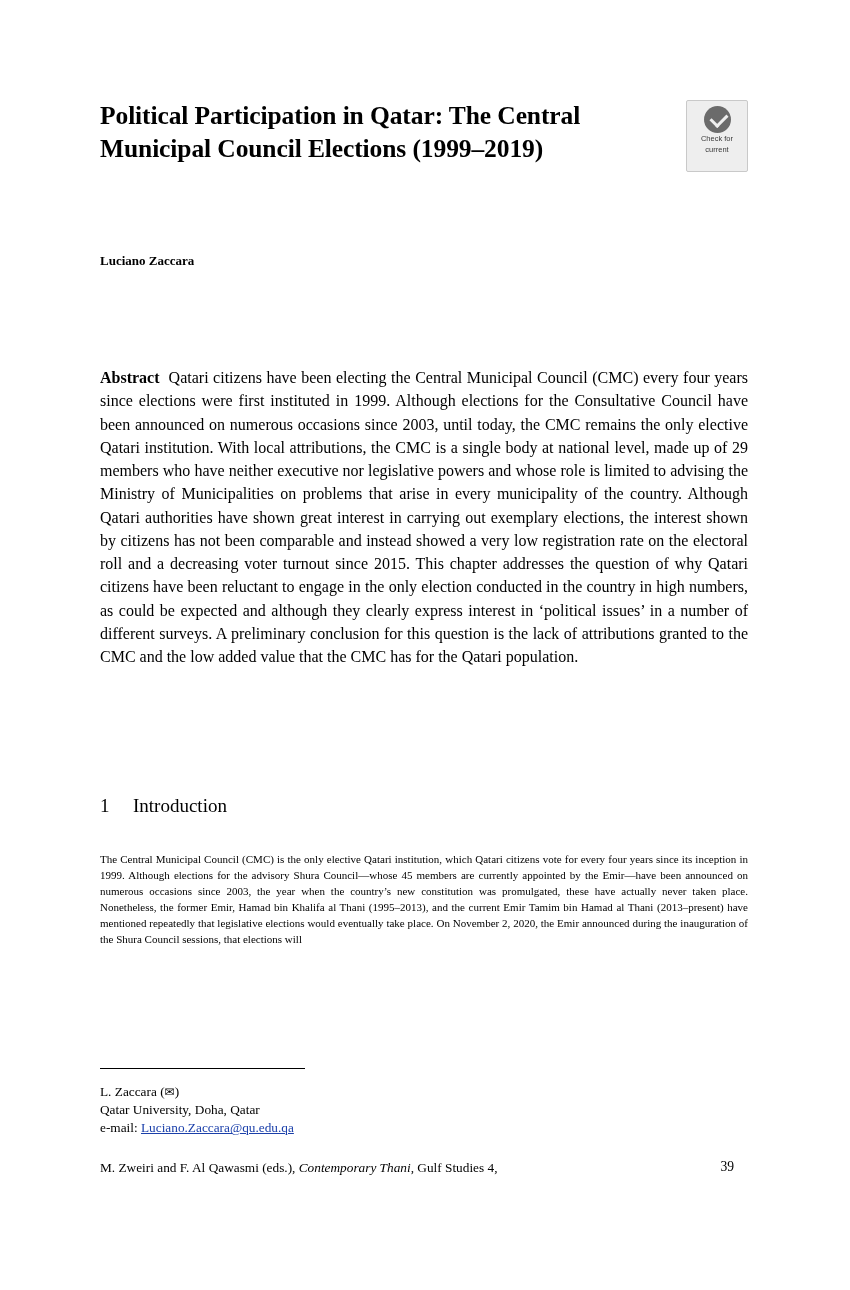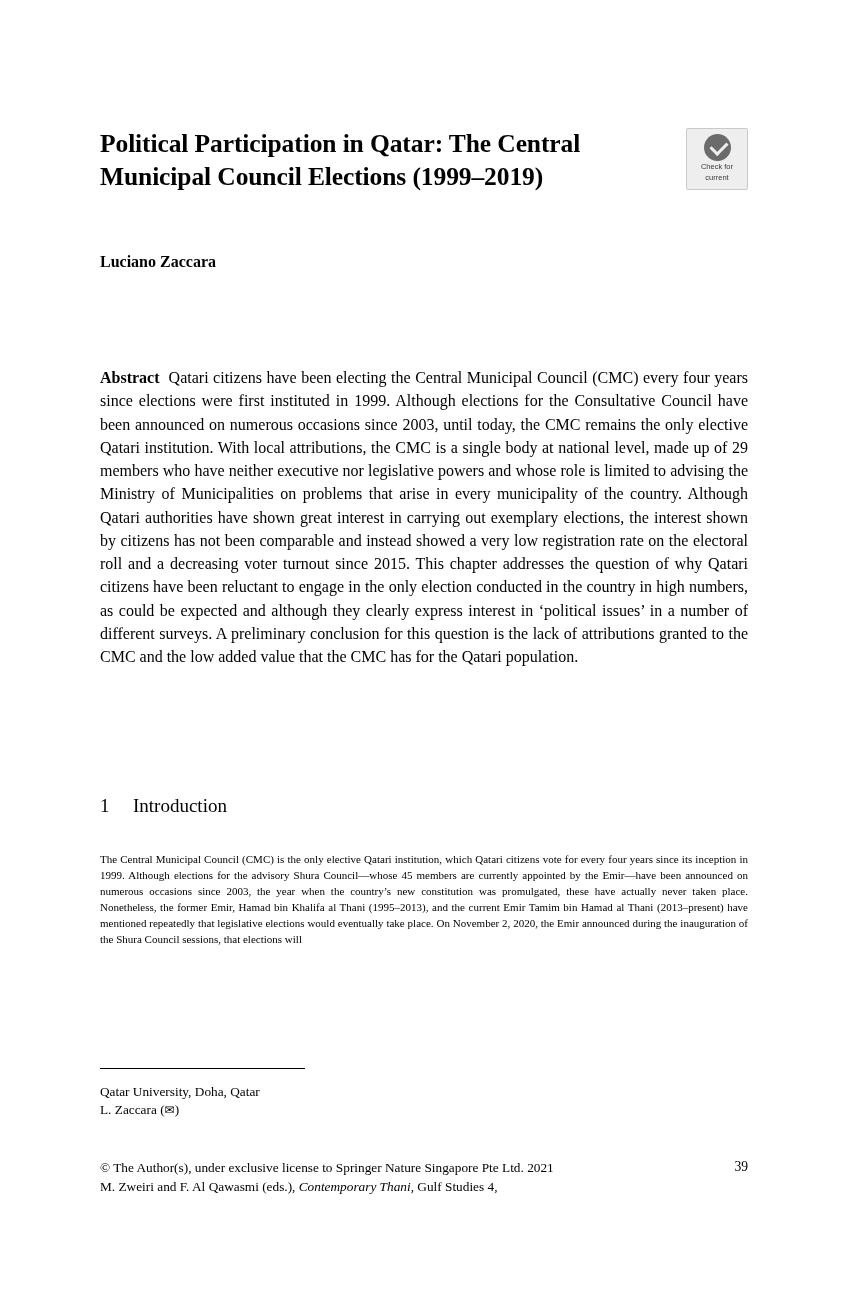--- a/index.html
+++ b/index.html
@@ -24,33 +24,32 @@
   }
   
   .title-row {
     position: absolute;
     top: 100px;
     left: 0;
     width: 648px;
     display: flex;
     align-items: flex-start;
     justify-content: space-between;
-    margin-top: 28px;
   }
   .title {
     font-size: 25.5px;
     font-weight: bold;
     line-height: 1.28;
     letter-spacing: -0.1px;
     max-width: 500px;
     margin: 0;
   }
   .check-badge {
     width: 62px;
-    height: 62px;
+    height: 72px;
     border: 1px solid #c9c9c9;
     background: #eeeeee;
     border-radius: 2px;
     display: flex;
     flex-direction: column;
     align-items: center;
     justify-content: flex-start;
     padding-top: 5px;
     box-sizing: border-box;
     flex: 0 0 auto;
@@ -79,21 +78,21 @@
     font-size: 7.5px;
     color: #3a3a3a;
     line-height: 1.15;
     text-align: center;
     margin-top: 2px;
   }
   .author {
     position: absolute;
     top: 253px;
     left: 0;
-    font-size: 16px;
+    font-size: 13px;
     font-weight: bold;
   }
   
   .abstract {
     position: absolute;
     top: 366px;
     left: 0;
     width: 648px;
     font-size: 16px;
     line-height: 1.455;
@@ -152,21 +151,21 @@
     position: absolute;
     top: 1159px;
     left: 0;
     width: 648px;
     font-size: 13.3px;
     line-height: 1.42;
   }
   .page-number {
     position: absolute;
     top: 1159px;
-    right: 0;
+    right: 14px;
     font-size: 13.6px;
   }
   .italic { font-style: italic; }
 </style>
 </head>
 <body>
 
 <div class="page">
 
   <div class="title-row">
@@ -186,24 +185,24 @@
 
   <div class="section-head">
     <span class="num">1</span><span>Introduction</span>
   </div>
 
   <div class="body-text">The Central Municipal Council (CMC) is the only elective Qatari institution, which Qatari citizens vote for every four years since its inception in 1999. Although elections for the advisory Shura Council—whose 45 members are currently appointed by the Emir—have been announced on numerous occasions since 2003, the year when the country’s new constitution was promulgated, these have actually never taken place. Nonetheless, the former Emir, Hamad bin Khalifa al Thani (1995–2013), and the current Emir Tamim bin Hamad al Thani (2013–present) have mentioned repeatedly that legislative elections would eventually take place. On November 2, 2020, the Emir announced during the inauguration of the Shura Council sessions, that elections will</div>
 
   <div class="footnote-rule"></div>
 
   <div class="footnote">
+    <div><span>L. Zaccara (</span><span class="mail-icon">✉</span><span>)</span></div>
     <div>Qatar University, Doha, Qatar</div>
-    <div><span>L. Zaccara (</span><span class="mail-icon">✉</span><span>)</span></div>
+    <div><span>e-mail: </span><a class="link" href="#">Luciano.Zaccara@qu.edu.qa</a></div>
   </div>
 
   <div class="copyright">
-    <div>© The Author(s), under exclusive license to Springer Nature Singapore Pte Ltd. 2021</div>
     <div><span>M. Zweiri and F. Al Qawasmi (eds.), </span><span class="italic">Contemporary Thani</span><span>, Gulf Studies 4,</span></div>
   </div>
 
   <div class="page-number">39</div>
 
 </div>
 
 </body></html>

